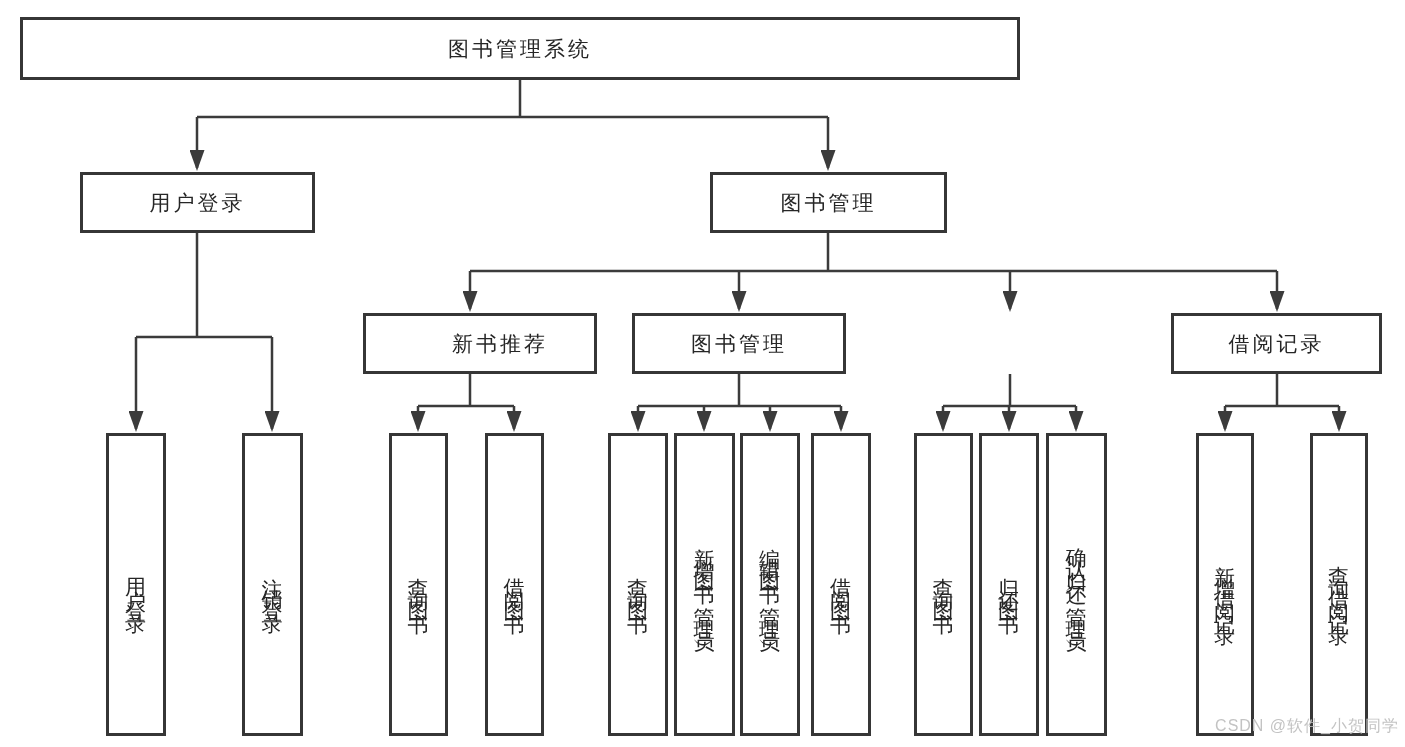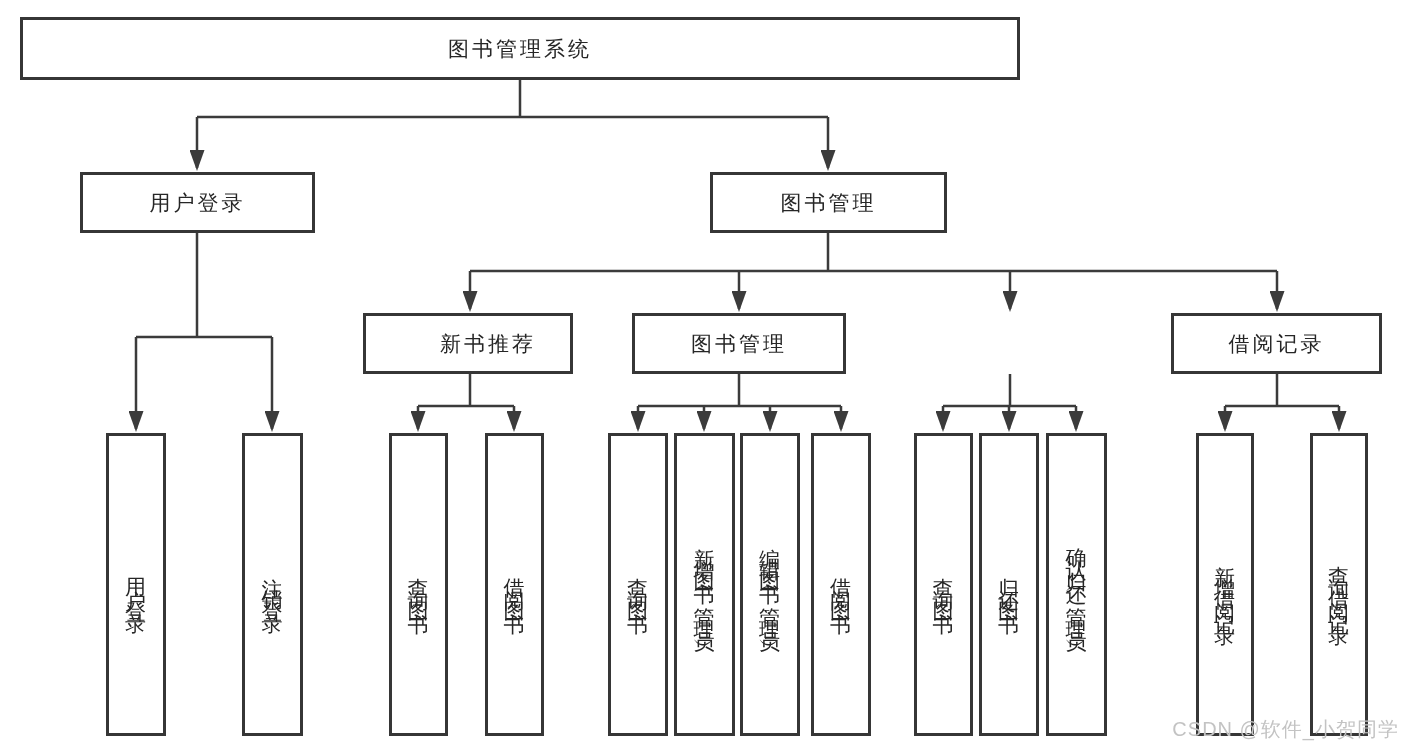--- a/index.html
+++ b/index.html
@@ -39,21 +39,21 @@
     writing-mode: vertical-rl;
     text-orientation: mixed;
     letter-spacing: 12px;
     line-height: 1;
     font-size: 21px;
   }
   .watermark {
     position: absolute;
     top: 716px;
     right: 6px;
-    font-size: 20px;
+    font-size: 16px;
     color: #c3c3c3;
     letter-spacing: 1px;
     white-space: nowrap;
   }
 </style>
 </head>
 <body>
 
 <div class="canvas">
 
@@ -113,21 +113,21 @@
         <line x1="1339" y1="406" x2="1339" y2="429" marker-end="url(#arrow)"></line>
       </g>
     </g>
   </svg>
 
   <div class="node" style="left:20px; top:17px; width:1000px; height:63px;">图书管理系统</div>
 
   <div class="node" style="left:80px; top:172px; width:235px; height:61px;">用户登录</div>
   <div class="node" style="left:710px; top:172px; width:237px; height:61px;">图书管理</div>
 
-  <div class="node" style="left:363px; top:313px; width:210px; height:61px;padding-left:40px;">新书推荐</div>
+  <div class="node" style="left:363px; top:313px; width:234px; height:61px;padding-left:40px;">新书推荐</div>
   <div class="node" style="left:632px; top:313px; width:214px; height:61px;">图书管理</div>
   <div class="node" style="left:1171px; top:313px; width:211px; height:61px;">借阅记录</div>
 
   <div class="node" style="left:106px; top:433px; width:60px; height:303px;">
     <span class="vtext">用户登录</span>
   </div>
   <div class="node" style="left:242px; top:433px; width:61px; height:303px;">
     <span class="vtext">注销登录</span>
   </div>
 

